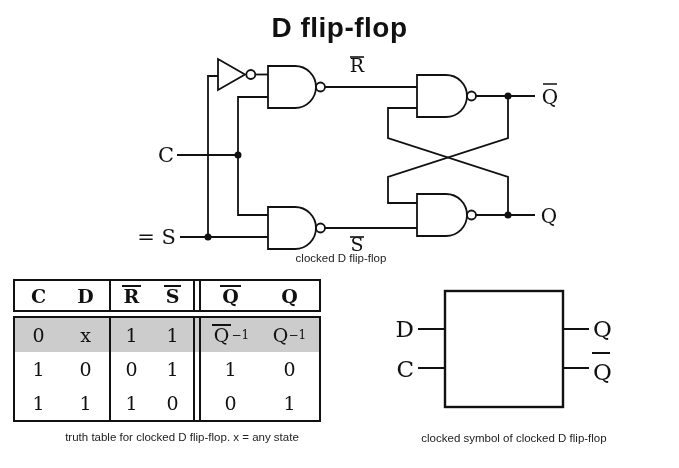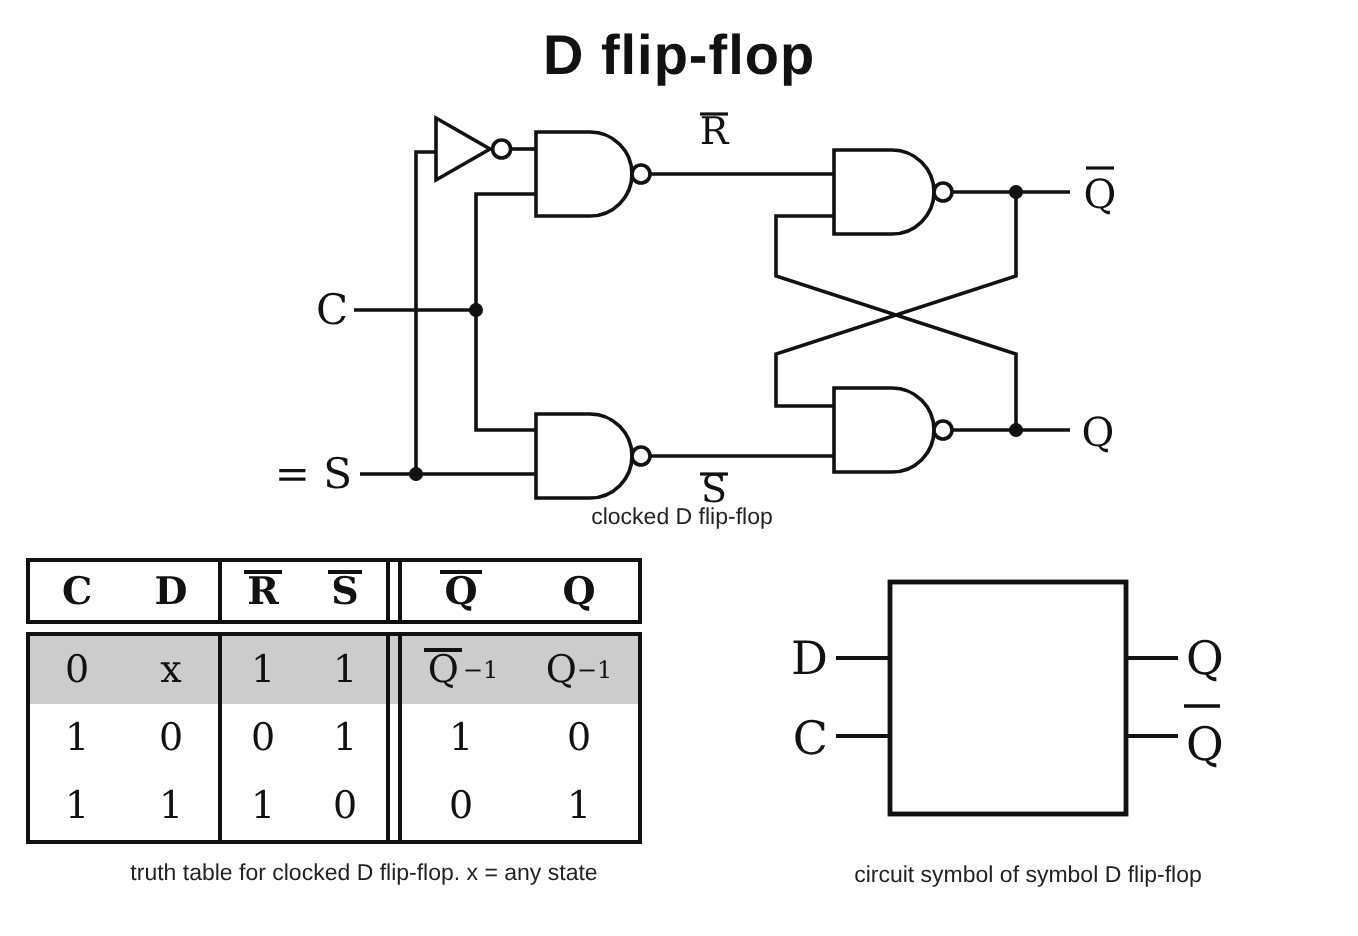--- a/index.html
+++ b/index.html
@@ -182,15 +182,15 @@
     <path d="M563,368 H589" stroke-width="2"></path>
     <g stroke="none" fill="#111">
       <text x="414" y="337" font-size="23" text-anchor="end">D</text>
       <text x="414" y="377" font-size="23" text-anchor="end">C</text>
       <text x="593" y="337" font-size="23">Q</text>
       <text x="593" y="380" font-size="23">Q</text>
       <path d="M592,353 H610" stroke="#111" stroke-width="1.8"></path>
     </g>
   </svg>
 
-  <div class="caption cap-symbol">circuit symbol of symbol D flip-flop</div>
+  <div class="caption cap-symbol">clocked symbol of clocked D flip-flop</div>
 
 </div>
 
 </body></html>

